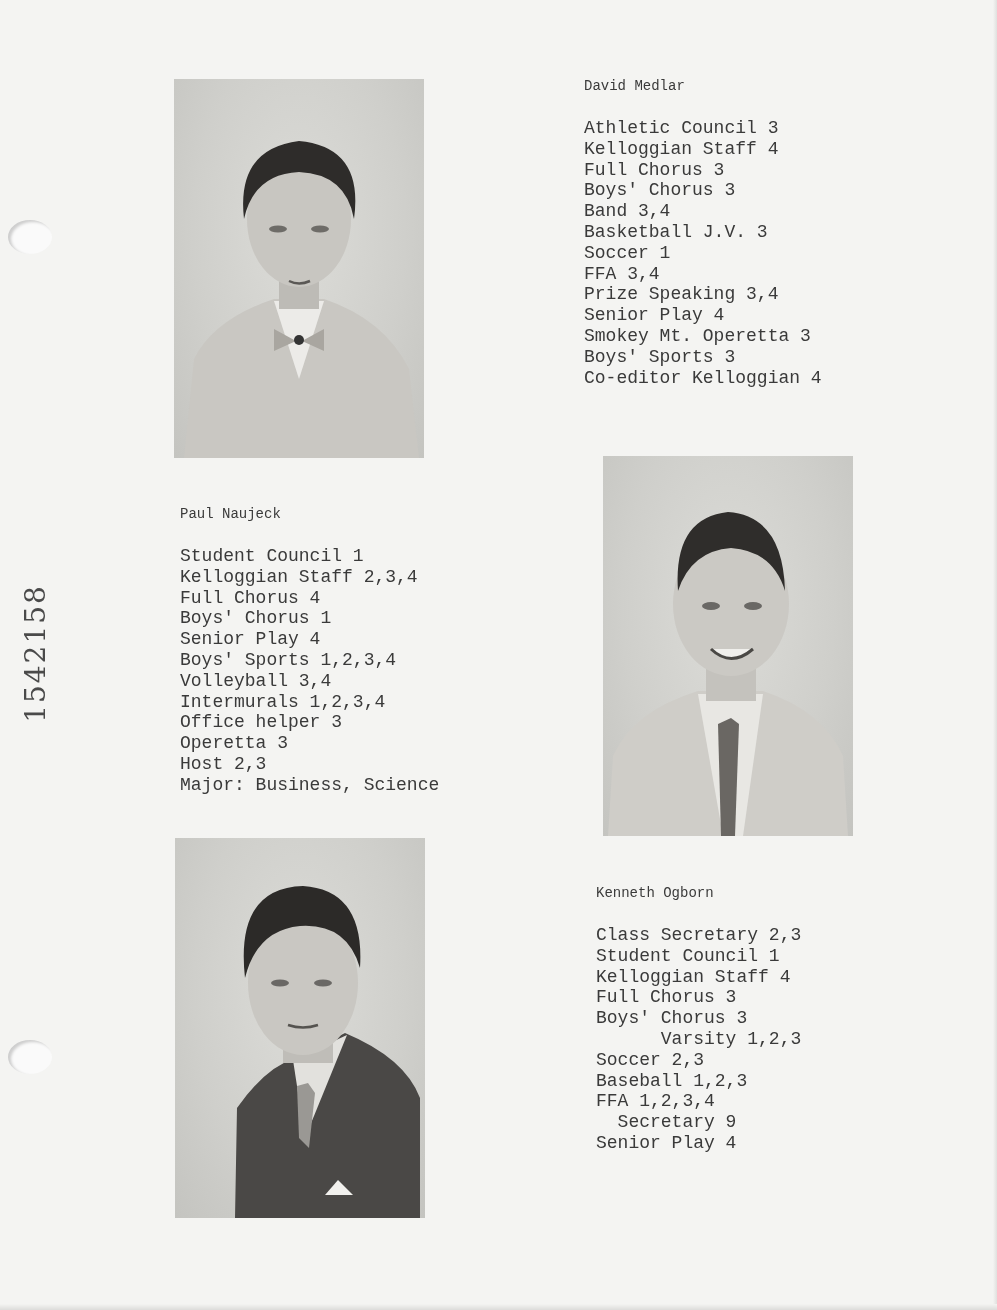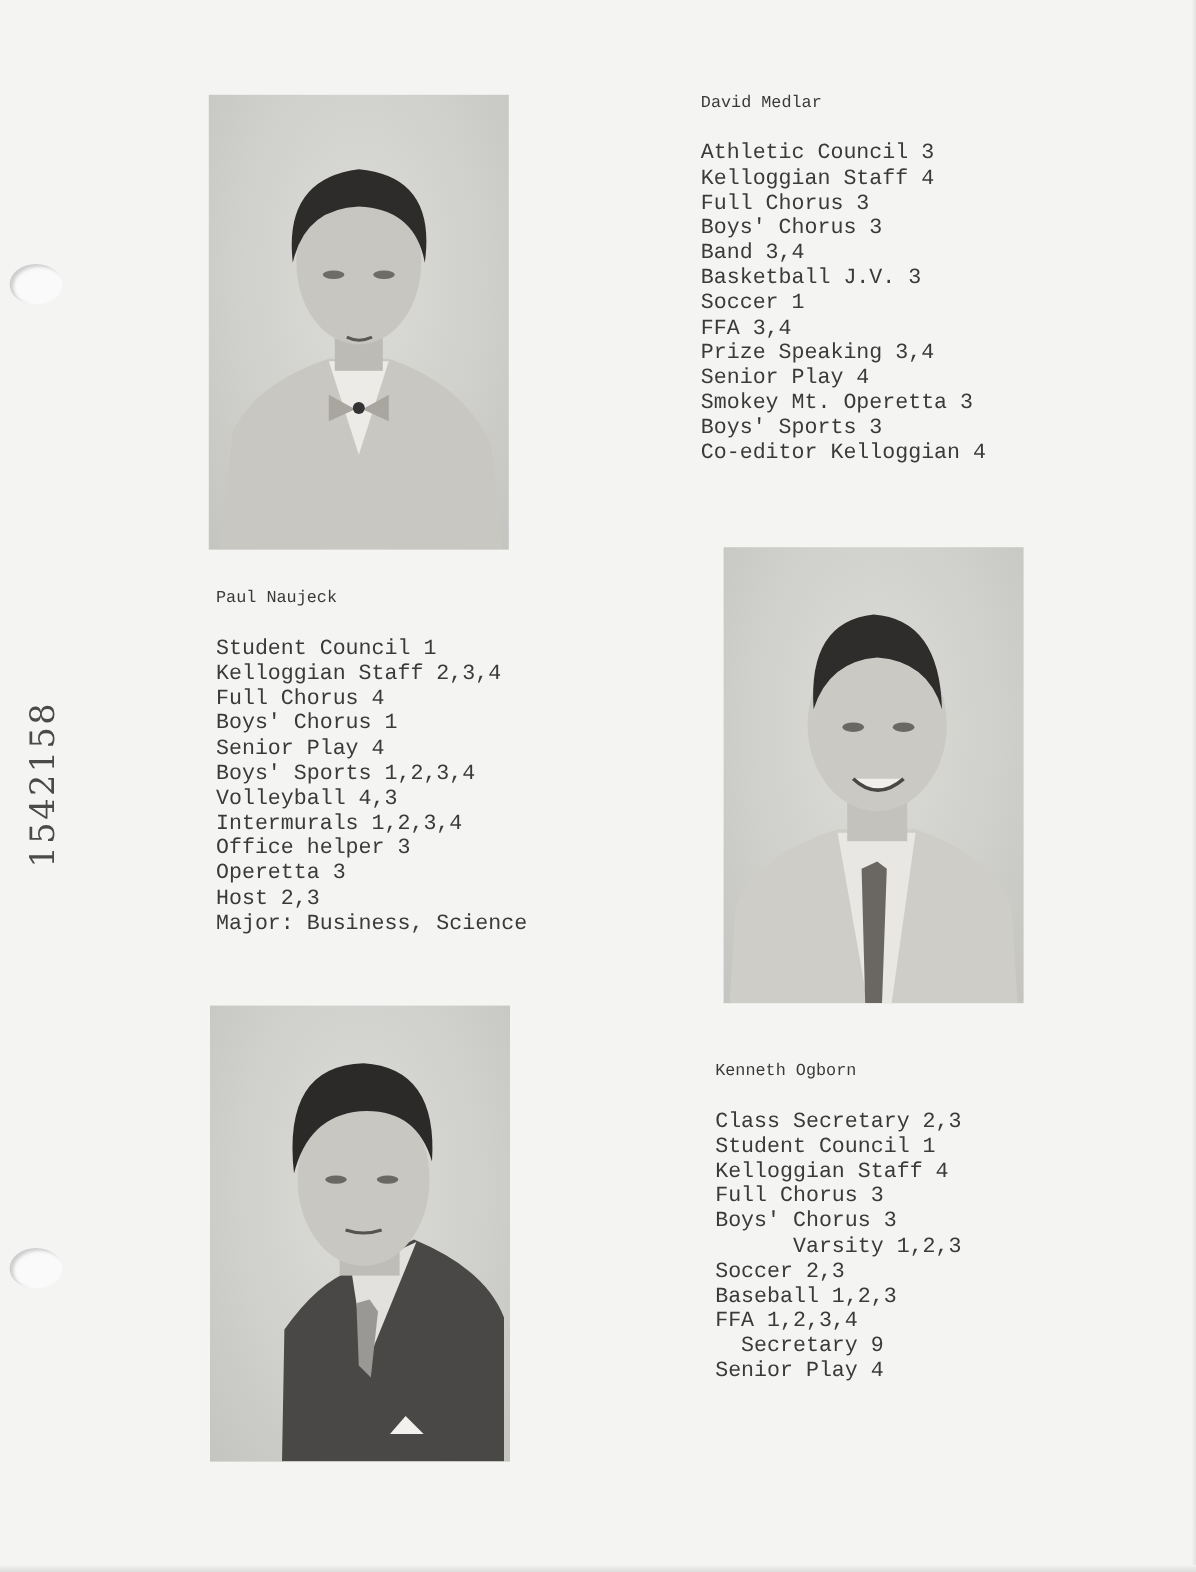--- a/index.html
+++ b/index.html
@@ -104,30 +104,30 @@
     <li>Soccer 1</li>
     <li>FFA 3,4</li>
     <li>Prize Speaking 3,4</li>
     <li>Senior Play 4</li>
     <li>Smokey Mt. Operetta 3</li>
     <li>Boys' Sports 3</li>
     <li>Co-editor Kelloggian 4</li>
   </ul>
 </div>
 
-<div class="entry" style="left:180px; top:489px;">
+<div class="entry" style="left:180px; top:504px;">
   <div class="name">Paul Naujeck</div>
   <ul>
     <li>Student Council 1</li>
     <li>Kelloggian Staff 2,3,4</li>
     <li>Full Chorus 4</li>
     <li>Boys' Chorus 1</li>
     <li>Senior Play 4</li>
     <li>Boys' Sports 1,2,3,4</li>
-    <li>Volleyball 4,3</li>
+    <li>Volleyball 3,4</li>
     <li>Intermurals 1,2,3,4</li>
     <li>Office helper 3</li>
     <li>Operetta 3</li>
     <li>Host 2,3</li>
     <li>Major: Business, Science</li>
   </ul>
 </div>
 
 <div class="entry" style="left:596px; top:883px;">
   <div class="name">Kenneth Ogborn</div>

